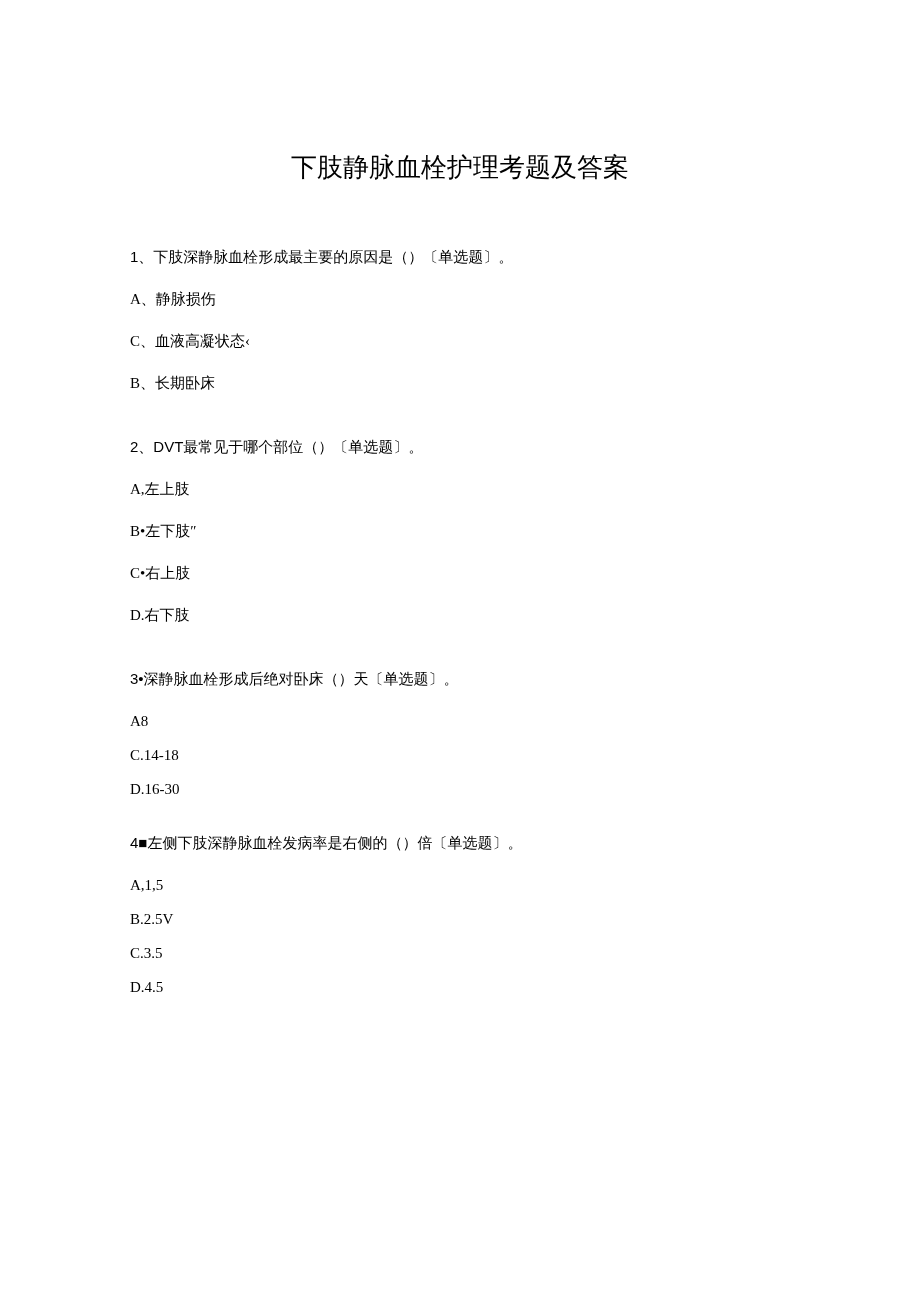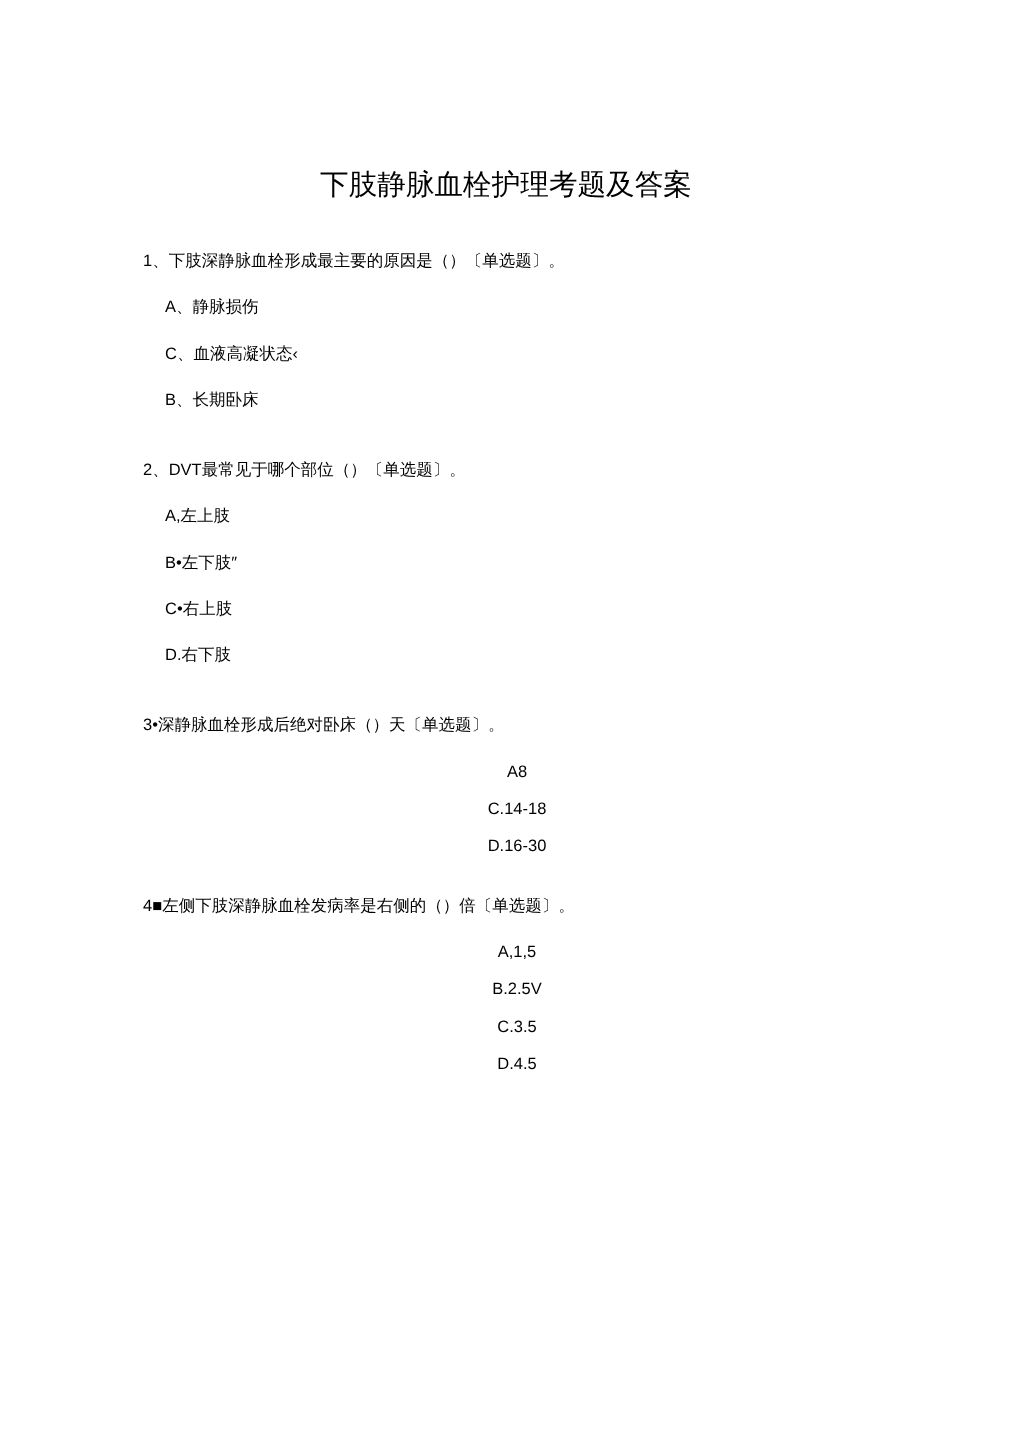--- a/index.html
+++ b/index.html
@@ -12,39 +12,37 @@
       font-family: "SimSun", "宋体", serif;
       width: 920px;
       height: 1302px;
       position: relative;
       padding: 150px 130px 60px 130px;
     }
     .title {
       text-align: center;
       font-size: 26px;
       font-weight: normal;
-      margin-bottom: 41px;
+      margin-bottom: 60px;
       font-family: "SimSun", "宋体", serif;
     }
     .question {
       font-size: 15px;
       line-height: 1.6;
       margin-bottom: 18px;
       font-family: Liberation Sans, sans-serif;
     }
     .option {
       font-size: 15px;
       line-height: 1.6;
       margin-bottom: 18px;
-      font-family: Liberation Sans, sans-serif;
-      margin-left: 20px;
+      font-family: Liberation Serif, serif;
     }
     .option.compact {
       margin-bottom: 10px;
-      text-align: center;
     }
     .question-block {
       margin-bottom: 40px;
     }
     .question-block.tight {
       margin-bottom: 30px;
     }
   </style>
 </head>
 <body>

